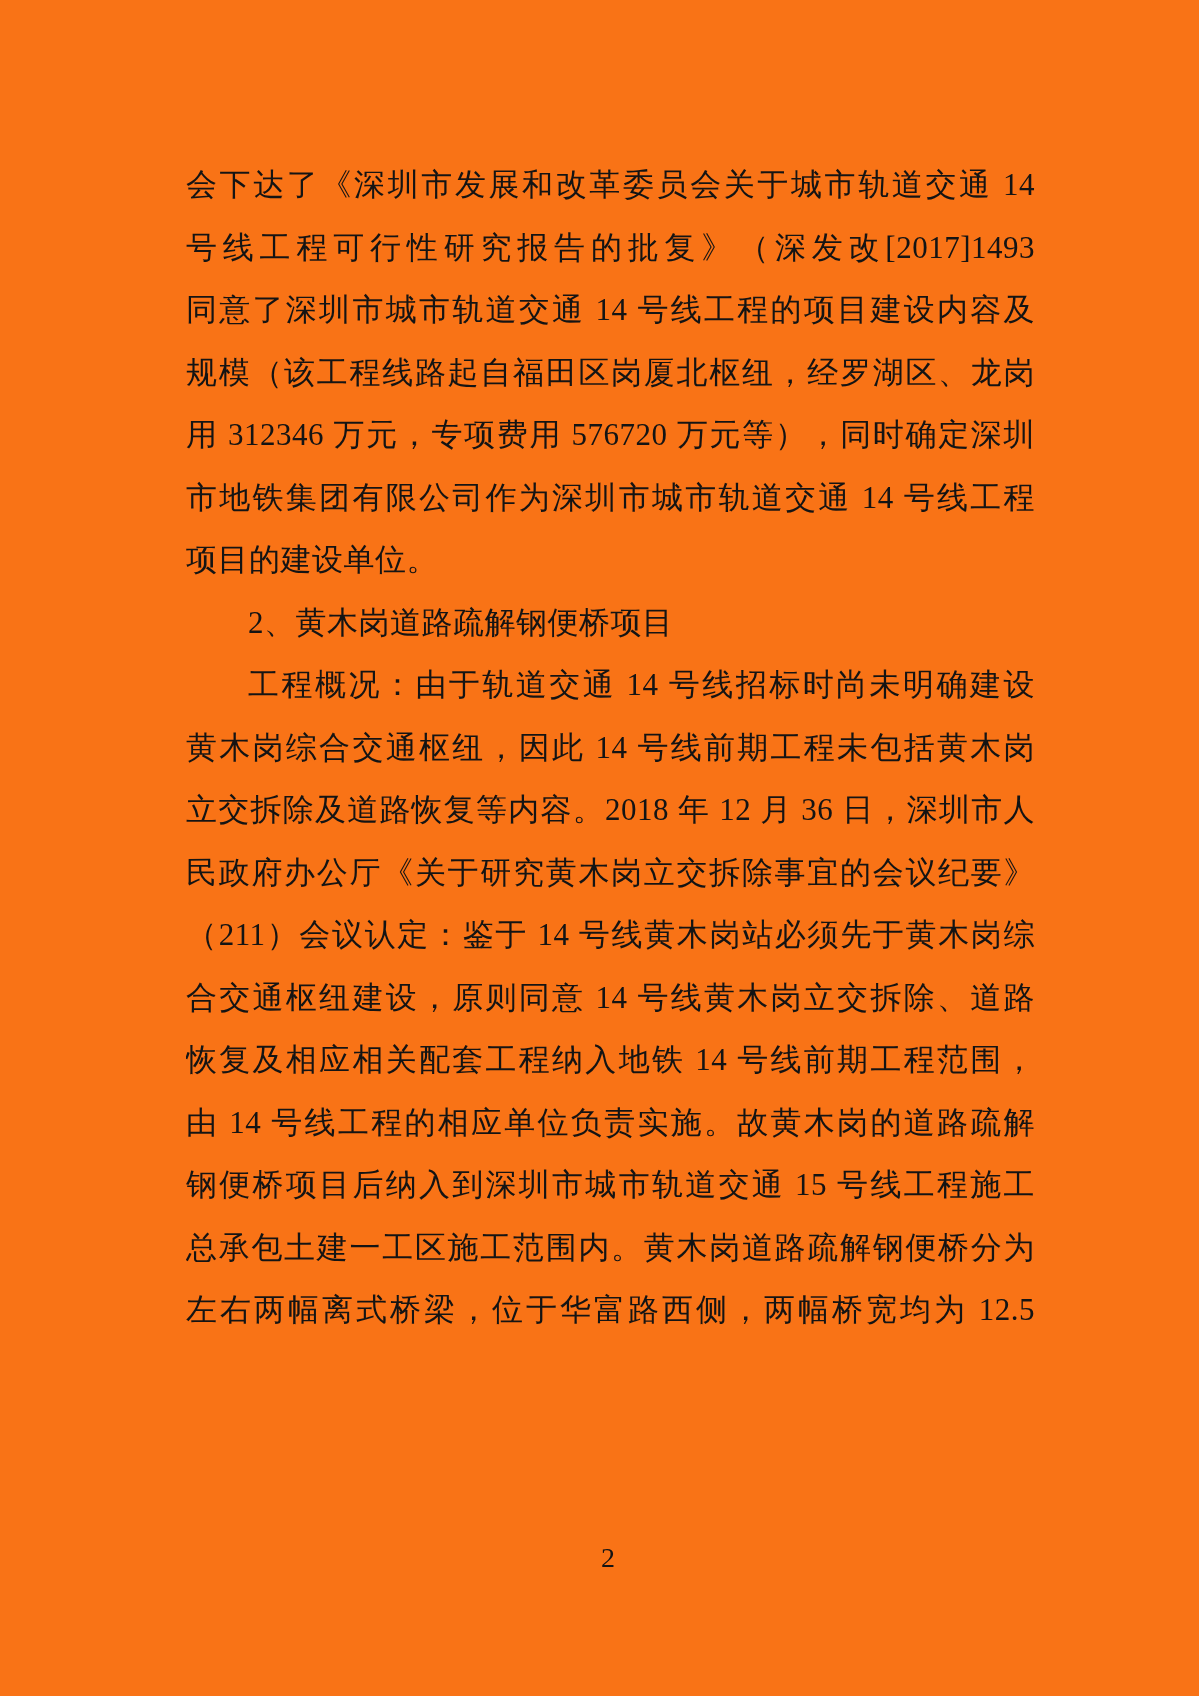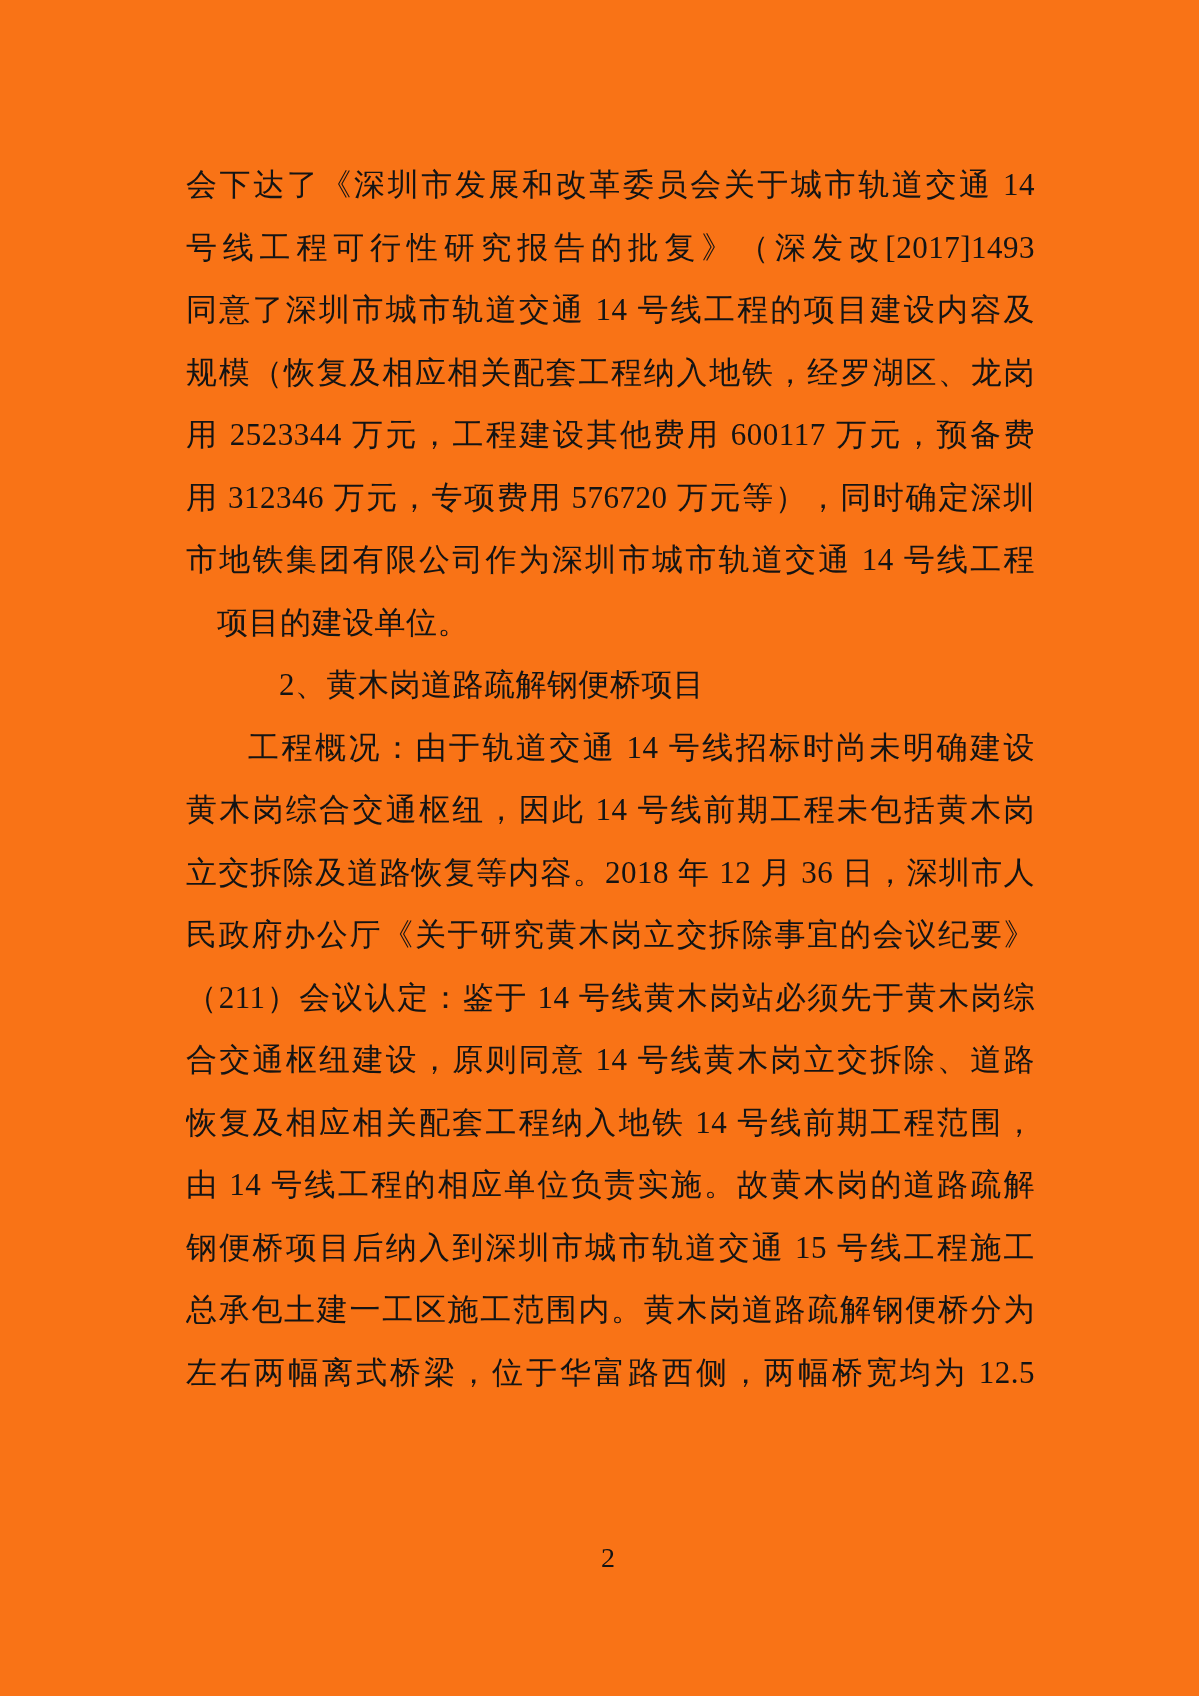--- a/index.html
+++ b/index.html
@@ -33,21 +33,20 @@
     text-justify: inter-character;
     overflow: hidden;
     color: #141414;
   }
   .text-line.indent {
     padding-left: 62px;
   }
   .text-line.no-stretch {
     text-align: left;
     text-align-last: left;
-    margin-left: 31px;
   }
   .page-number {
     position: absolute;
     top: 1540px;
     left: 0;
     width: 100%;
     height: 36px;
     line-height: 36px;
     text-align: center;
     font-size: 28px;
@@ -55,22 +54,21 @@
   }
 </style>
 </head>
 <body>
 
 <div class="page">
   <div class="doc-body" id="doc-body">
       <div class="text-line">会下达了《深圳市发展和改革委员会关于城市轨道交通 14</div>
       <div class="text-line">号线工程可行性研究报告的批复》（深发改[2017]1493 号），</div>
       <div class="text-line">同意了深圳市城市轨道交通 14 号线工程的项目建设内容及</div>
-      <div class="text-line">规模（恢复及相应相关配套工程纳入地铁，经罗湖区、龙岗</div>
-      <div class="text-line">用 2523344 万元，工程建设其他费用 600117 万元，预备费</div>
+      <div class="text-line">规模（该工程线路起自福田区岗厦北枢纽，经罗湖区、龙岗</div>
       <div class="text-line">用 312346 万元，专项费用 576720 万元等），同时确定深圳</div>
       <div class="text-line">市地铁集团有限公司作为深圳市城市轨道交通 14 号线工程</div>
       <div class="text-line no-stretch">项目的建设单位。</div>
       <div class="text-line indent no-stretch">2、黄木岗道路疏解钢便桥项目</div>
       <div class="text-line indent">工程概况：由于轨道交通 14 号线招标时尚未明确建设</div>
       <div class="text-line">黄木岗综合交通枢纽，因此 14 号线前期工程未包括黄木岗</div>
       <div class="text-line">立交拆除及道路恢复等内容。2018 年 12 月 36 日，深圳市人</div>
       <div class="text-line">民政府办公厅《关于研究黄木岗立交拆除事宜的会议纪要》</div>
       <div class="text-line">（211）会议认定：鉴于 14 号线黄木岗站必须先于黄木岗综</div>
       <div class="text-line">合交通枢纽建设，原则同意 14 号线黄木岗立交拆除、道路</div>

